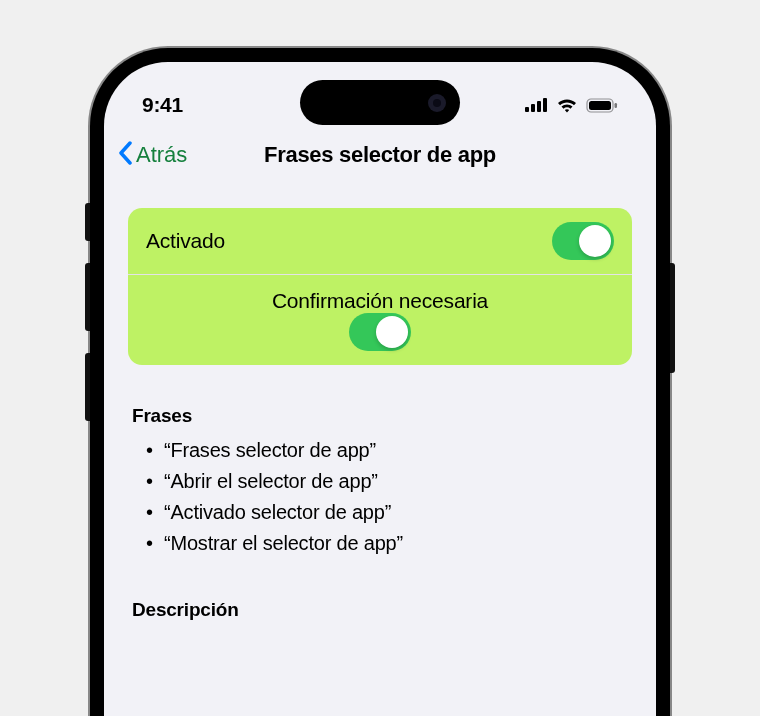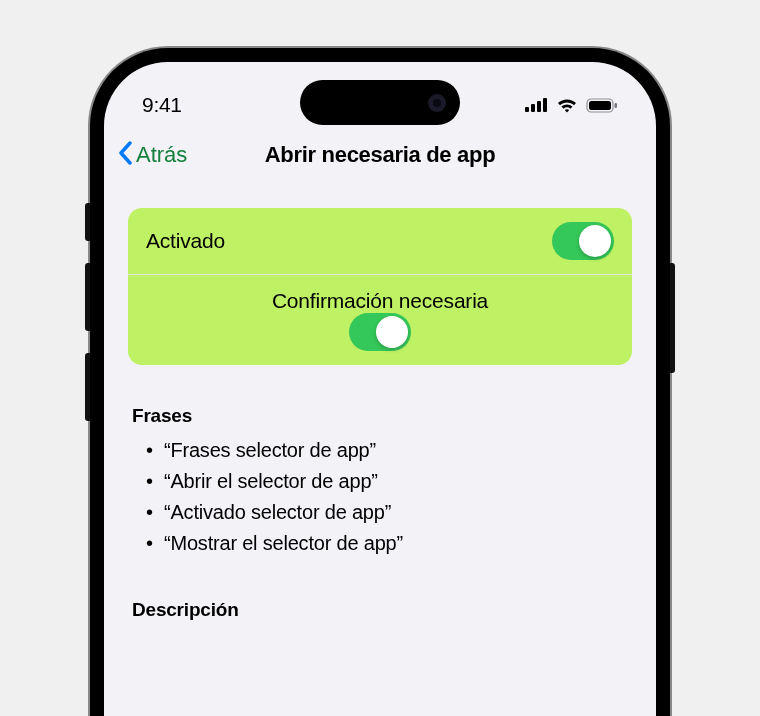--- a/index.html
+++ b/index.html
@@ -89,21 +89,21 @@
     }
     .status-bar {
       height: 68px;
       display: flex;
       justify-content: space-between;
       align-items: center;
       padding: 18px 38px 0;
     }
     .time {
       font-size: 21px;
-      font-weight: 400;
+      font-weight: 700;
       color: #000;
       letter-spacing: -0.3px;
     }
     .status-icons {
       display: flex;
       align-items: center;
       gap: 8px;
     }
     .cellular svg, .wifi svg, .battery svg { display: block; }
     .nav-bar {
@@ -247,21 +247,21 @@
 
     <div class="nav-bar">
       <div class="back-btn">
         <span class="back-chevron">
           <svg width="15" height="24" viewBox="0 0 15 24">
               <path d="M12 2 L3 12 L12 22" stroke="#007aff" stroke-width="3.5" fill="none" stroke-linecap="round" stroke-linejoin="round"></path>
             </svg>
         </span>
         <span>Atrás</span>
       </div>
-      <div class="nav-title">Abrir necesaria de app</div>
+      <div class="nav-title">Frases selector de app</div>
     </div>
 
     <div class="content">
       <div class="group">
         <div class="row">
           <span class="row-label">Activado</span>
           <div class="toggle">
             <div class="toggle-knob"></div>
           </div>
         </div>

